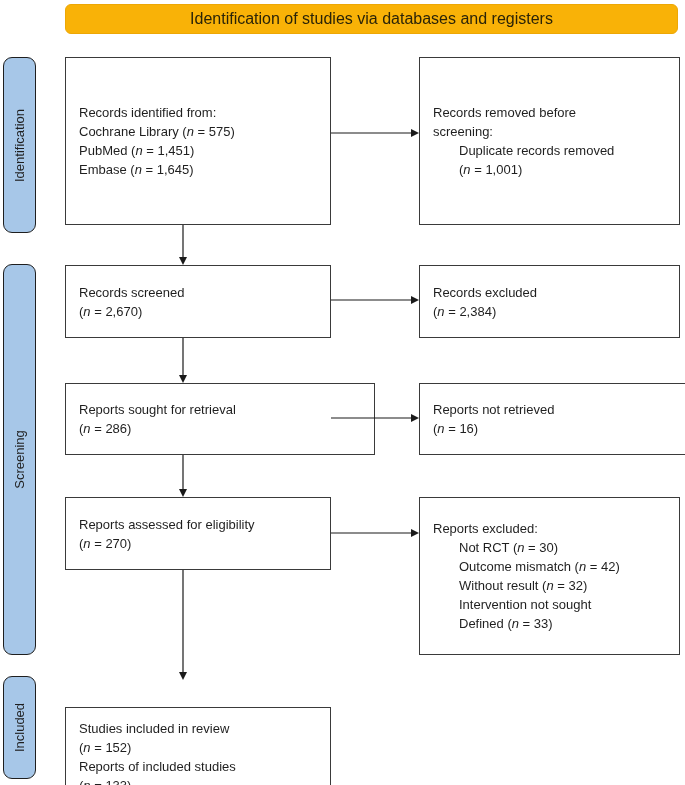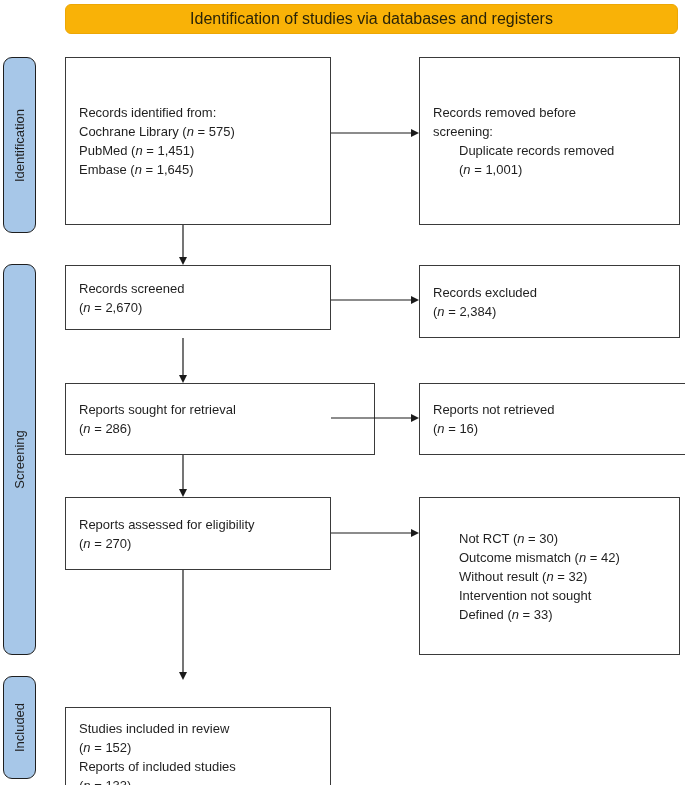--- a/index.html
+++ b/index.html
@@ -48,21 +48,21 @@
     border: 1px solid #3a3a3a;
     box-sizing: border-box;
     display: flex; align-items: center;
   }
   .box-content { padding: 8px 13px; font-size: 13px; line-height: 19px; }
   .line { white-space: nowrap; }
   .line.indent { padding-left: 26px; }
   .line i { font-style: italic; }
   .box-identified       { left: 65px;  top: 57px;  width: 266px; height: 168px; }
   .box-removed          { left: 419px; top: 57px;  width: 261px; height: 168px; }
-  .box-screened         { left: 65px;  top: 265px; width: 266px; height: 65px; }
+  .box-screened         { left: 65px;  top: 265px; width: 266px; height: 73px; }
   .box-excluded         { left: 419px; top: 265px; width: 261px; height: 73px; }
   .box-sought           { left: 65px;  top: 383px; width: 310px; height: 72px; }
   .box-not-retrieved    { left: 419px; top: 383px; width: 300px; height: 72px; }
   .box-assessed         { left: 65px;  top: 497px; width: 266px; height: 73px; }
   .box-reports-excluded { left: 419px; top: 497px; width: 261px; height: 158px; }
   .box-included         { left: 65px;  top: 707px; width: 266px; height: 100px; }
   .arrows {
     position: absolute;
     left: 0; top: 0;
     width: 685px; height: 785px;
@@ -131,20 +131,21 @@
       </div>
   </div>
   <div class="box box-assessed">
     <div class="box-content">
         <div class="line">Reports assessed for eligibility</div>
         <div class="line">(<i>n</i> = 270)</div>
       </div>
   </div>
   <div class="box box-reports-excluded">
     <div class="box-content">
+        <div class="line">Reports excluded:</div>
         <div class="line indent">Not RCT (<i>n</i> = 30)</div>
         <div class="line indent">Outcome mismatch (<i>n</i> = 42)</div>
         <div class="line indent">Without result (<i>n</i> = 32)</div>
         <div class="line indent">Intervention not sought</div>
         <div class="line indent">Defined (<i>n</i> = 33)</div>
       </div>
   </div>
   <div class="box box-included">
     <div class="box-content">
         <div class="line">Studies included in review</div>

